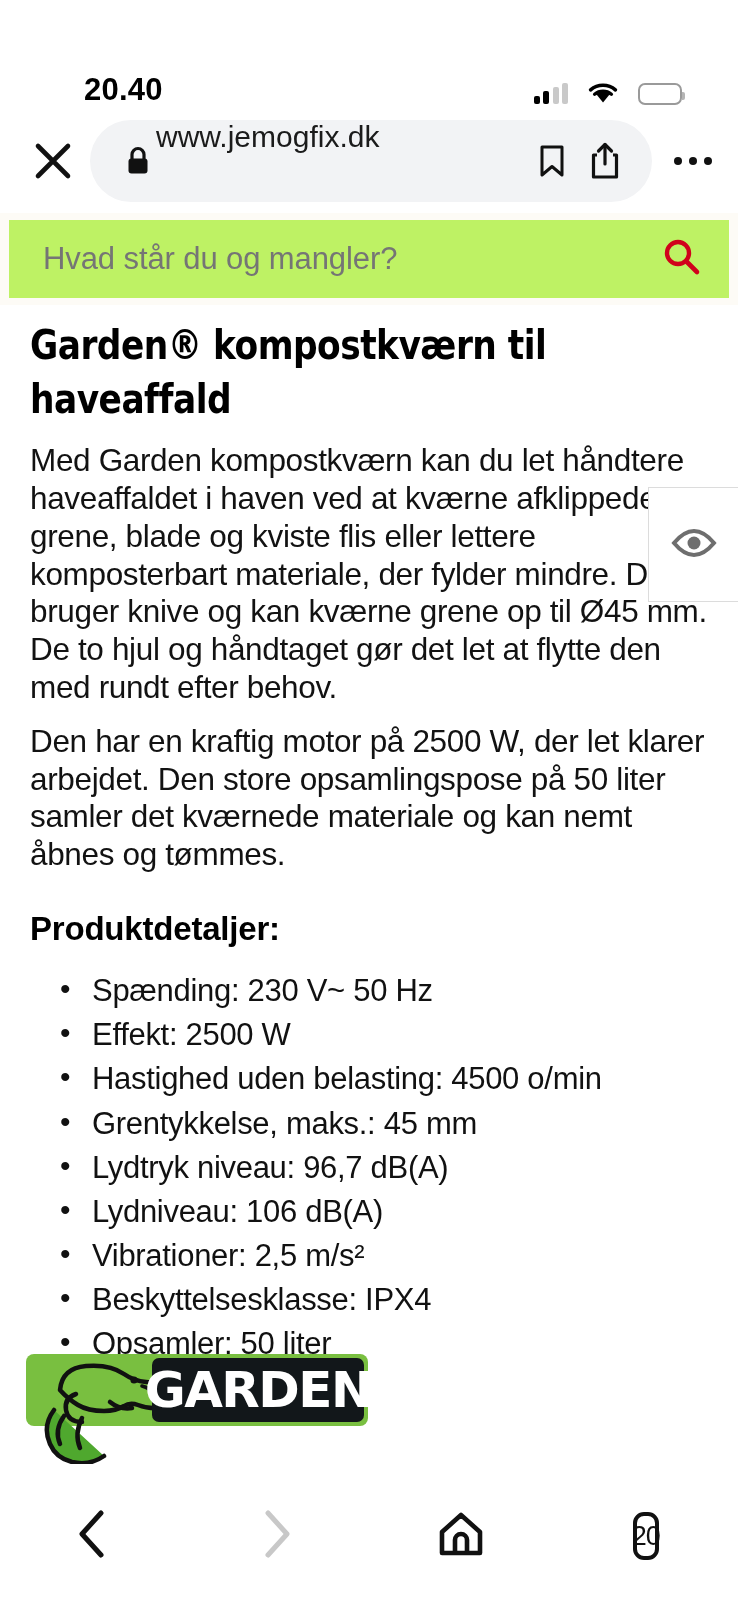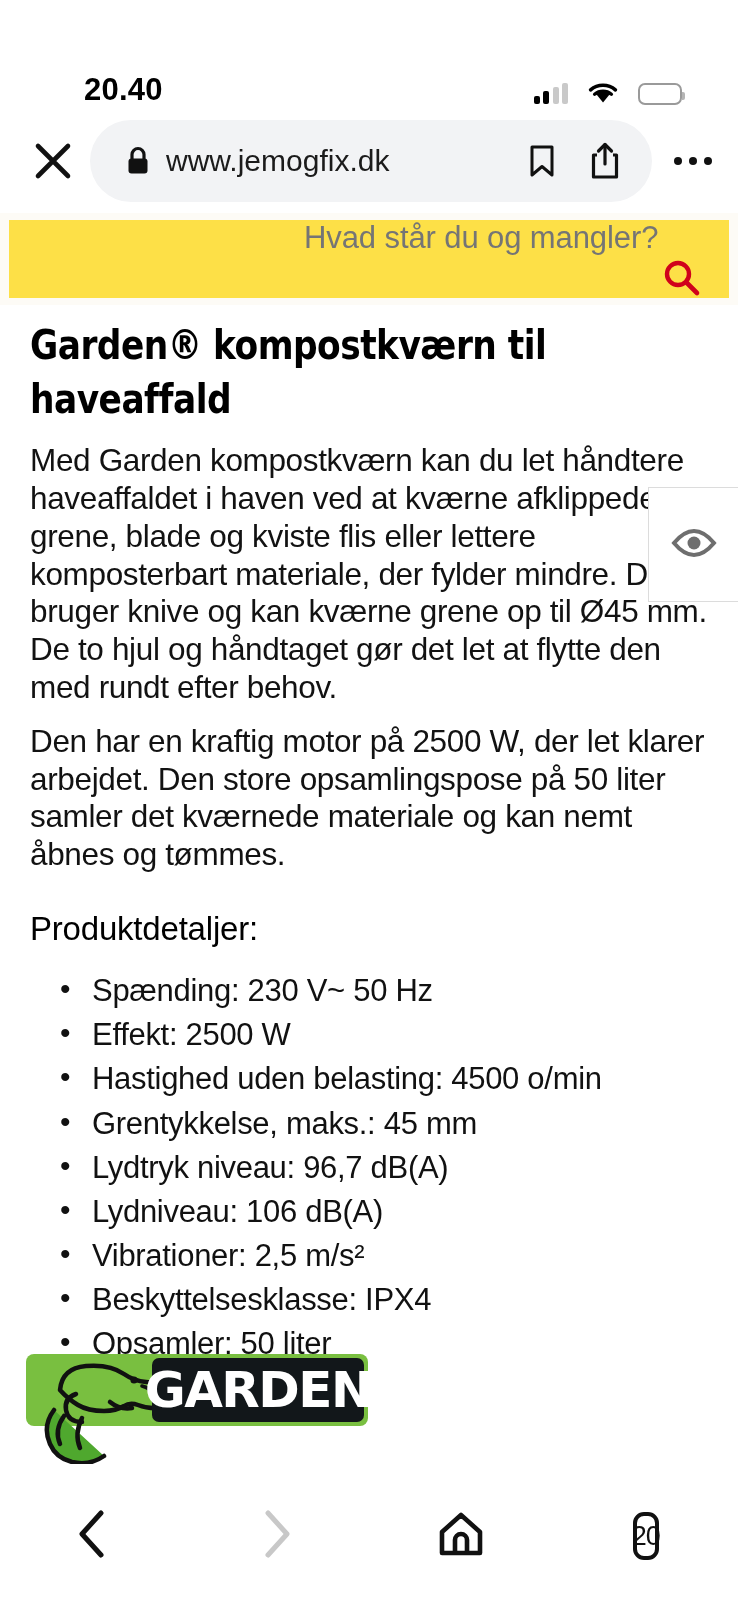--- a/index.html
+++ b/index.html
@@ -53,22 +53,22 @@
     width: 738px; height: 105px;
     display: flex; align-items: center;
   }
   .close-btn {
     width: 62px; margin-left: 22px;
     display: flex; align-items: center; justify-content: center;
   }
   .urlpill {
     flex: 1; height: 82px; margin-left: 6px;
     background: #f2f3f5; border-radius: 41px;
-    display: flex; align-items: center;
-    padding: 0 30px 0 36px; gap: 16px;
+    display: flex; 
+    padding: 0 30px 0 36px; gap: 6px;
   }
   .url-text {
     font-size: 30px; color: #1b1b1b; flex: 1;
     white-space: nowrap; overflow: hidden;
   }
   .pill-icon { display: flex; align-items: center; justify-content: center; }
   .bookmark-ic { margin-left: 6px; }
   .share-ic { margin-left: 18px; margin-right: 2px; }
   .dots {
     width: 82px; display: flex; align-items: center;
@@ -77,24 +77,23 @@
   .dots span { width: 8px; height: 8px; border-radius: 50%; background: #111; }
 
   
   .searchwrap {
     position: absolute; top: 213px; left: 0;
     width: 738px; height: 92px;
     background: #fdfbf6;
     padding: 7px 9px;
   }
   .searchfield {
-    width: 100%; height: 100%; background: #fde047;
-    display: flex; align-items: flex-end;
+    width: 100%; height: 100%; background: #bef264;
+    display: flex; align-items: center;
     padding: 0 26px 0 34px;
-    flex-direction: column;
   }
   .search-placeholder {
     flex: 1; font-size: 31px; color: #7c7c7c;
     letter-spacing: -0.1px;
   }
 
   
   .content {
     position: absolute; top: 305px; left: 0;
     width: 738px; padding: 0 30px;
@@ -107,21 +106,21 @@
     transform: scaleX(0.86); transform-origin: left center;
     width: 116%;
   }
   p.body-par {
     font-size: 31.5px; line-height: 1.2;
     color: #121212; margin-top: 16px;
     letter-spacing: -0.35px;
   }
   p.body-par + p.body-par { margin-top: 16px; }
   h2.details-title {
-    font-size: 33px; font-weight: 400; color: #000;
+    font-size: 33px; font-weight: 700; color: #000;
     margin-top: 36px; letter-spacing: -0.2px;
   }
   ul.spec-list { list-style: none; margin-top: 24px; }
   ul.spec-list li {
     font-size: 31px; line-height: 1.2;
     color: #111; padding-left: 62px;
     position: relative; margin-top: 7px;
     letter-spacing: -0.3px;
   }
   ul.spec-list li::before {

